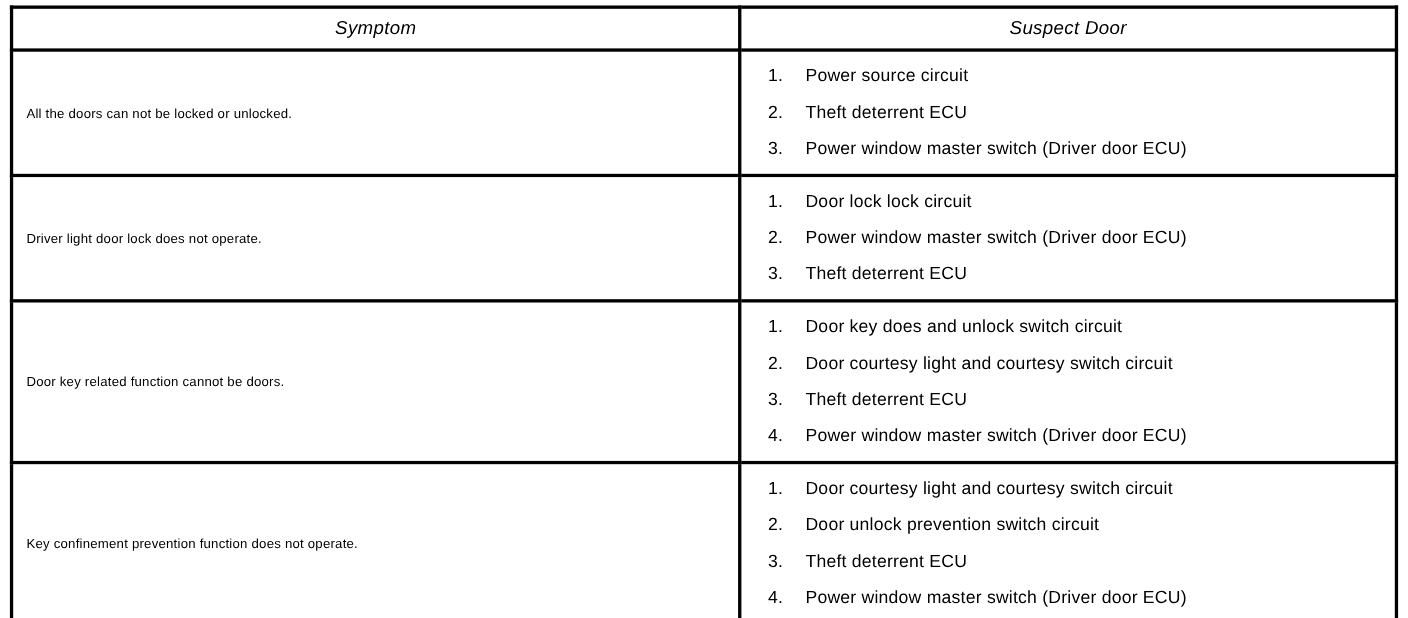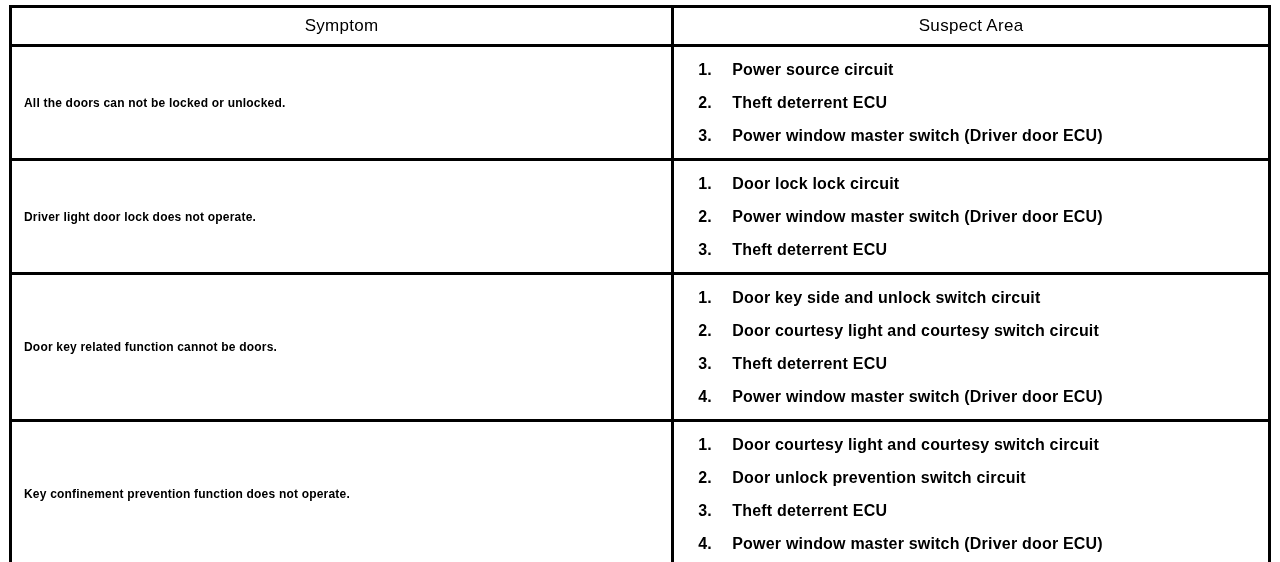--- a/index.html
+++ b/index.html
@@ -21,30 +21,30 @@
   table.diag-table {
     border-collapse: collapse;
     width: 100%;
     height: 100%;
     table-layout: fixed;
     background: #fff;
   }
   table.diag-table th,
   table.diag-table td {
     border: 3px solid #000;
-    font-weight: bold;
   }
   table.diag-table th {
     height: 36px;
     font-size: 17px;
     font-weight: normal;
     text-align: center;
     vertical-align: middle;
     letter-spacing: 0.3px;
     padding: 0;
+    font-style: italic;
   }
   col.col-symptom { width: 52.6%; }
   col.col-suspect { width: 47.4%; }
   td.symptom-cell {
     vertical-align: middle;
     font-size: 12px;
     padding: 0 10px 0 12px;
     letter-spacing: 0.2px;
   }
   td.suspect-cell {
@@ -70,21 +70,21 @@
 
 <div class="scan-wrap">
   <table class="diag-table">
     <colgroup>
       <col class="col-symptom">
       <col class="col-suspect">
     </colgroup>
     <thead>
       <tr>
         <th>Symptom</th>
-        <th>Suspect Area</th>
+        <th>Suspect Door</th>
       </tr>
     </thead>
     <tbody>
         <tr>
           <td class="symptom-cell">All the doors can not be locked or unlocked.</td>
           <td class="suspect-cell">
             <div class="suspect-item"><span class="suspect-num">1.</span><span>Power source circuit</span></div>
             <div class="suspect-item"><span class="suspect-num">2.</span><span>Theft deterrent ECU</span></div>
             <div class="suspect-item"><span class="suspect-num">3.</span><span>Power window master switch (Driver door ECU)</span></div>
           </td>
@@ -93,21 +93,21 @@
           <td class="symptom-cell">Driver light door lock does not operate.</td>
           <td class="suspect-cell">
             <div class="suspect-item"><span class="suspect-num">1.</span><span>Door lock lock circuit</span></div>
             <div class="suspect-item"><span class="suspect-num">2.</span><span>Power window master switch (Driver door ECU)</span></div>
             <div class="suspect-item"><span class="suspect-num">3.</span><span>Theft deterrent ECU</span></div>
           </td>
         </tr>
         <tr>
           <td class="symptom-cell">Door key related function cannot be doors.</td>
           <td class="suspect-cell">
-            <div class="suspect-item"><span class="suspect-num">1.</span><span>Door key side and unlock switch circuit</span></div>
+            <div class="suspect-item"><span class="suspect-num">1.</span><span>Door key does and unlock switch circuit</span></div>
             <div class="suspect-item"><span class="suspect-num">2.</span><span>Door courtesy light and courtesy switch circuit</span></div>
             <div class="suspect-item"><span class="suspect-num">3.</span><span>Theft deterrent ECU</span></div>
             <div class="suspect-item"><span class="suspect-num">4.</span><span>Power window master switch (Driver door ECU)</span></div>
           </td>
         </tr>
         <tr>
           <td class="symptom-cell">Key confinement prevention function does not operate.</td>
           <td class="suspect-cell">
             <div class="suspect-item"><span class="suspect-num">1.</span><span>Door courtesy light and courtesy switch circuit</span></div>
             <div class="suspect-item"><span class="suspect-num">2.</span><span>Door unlock prevention switch circuit</span></div>

